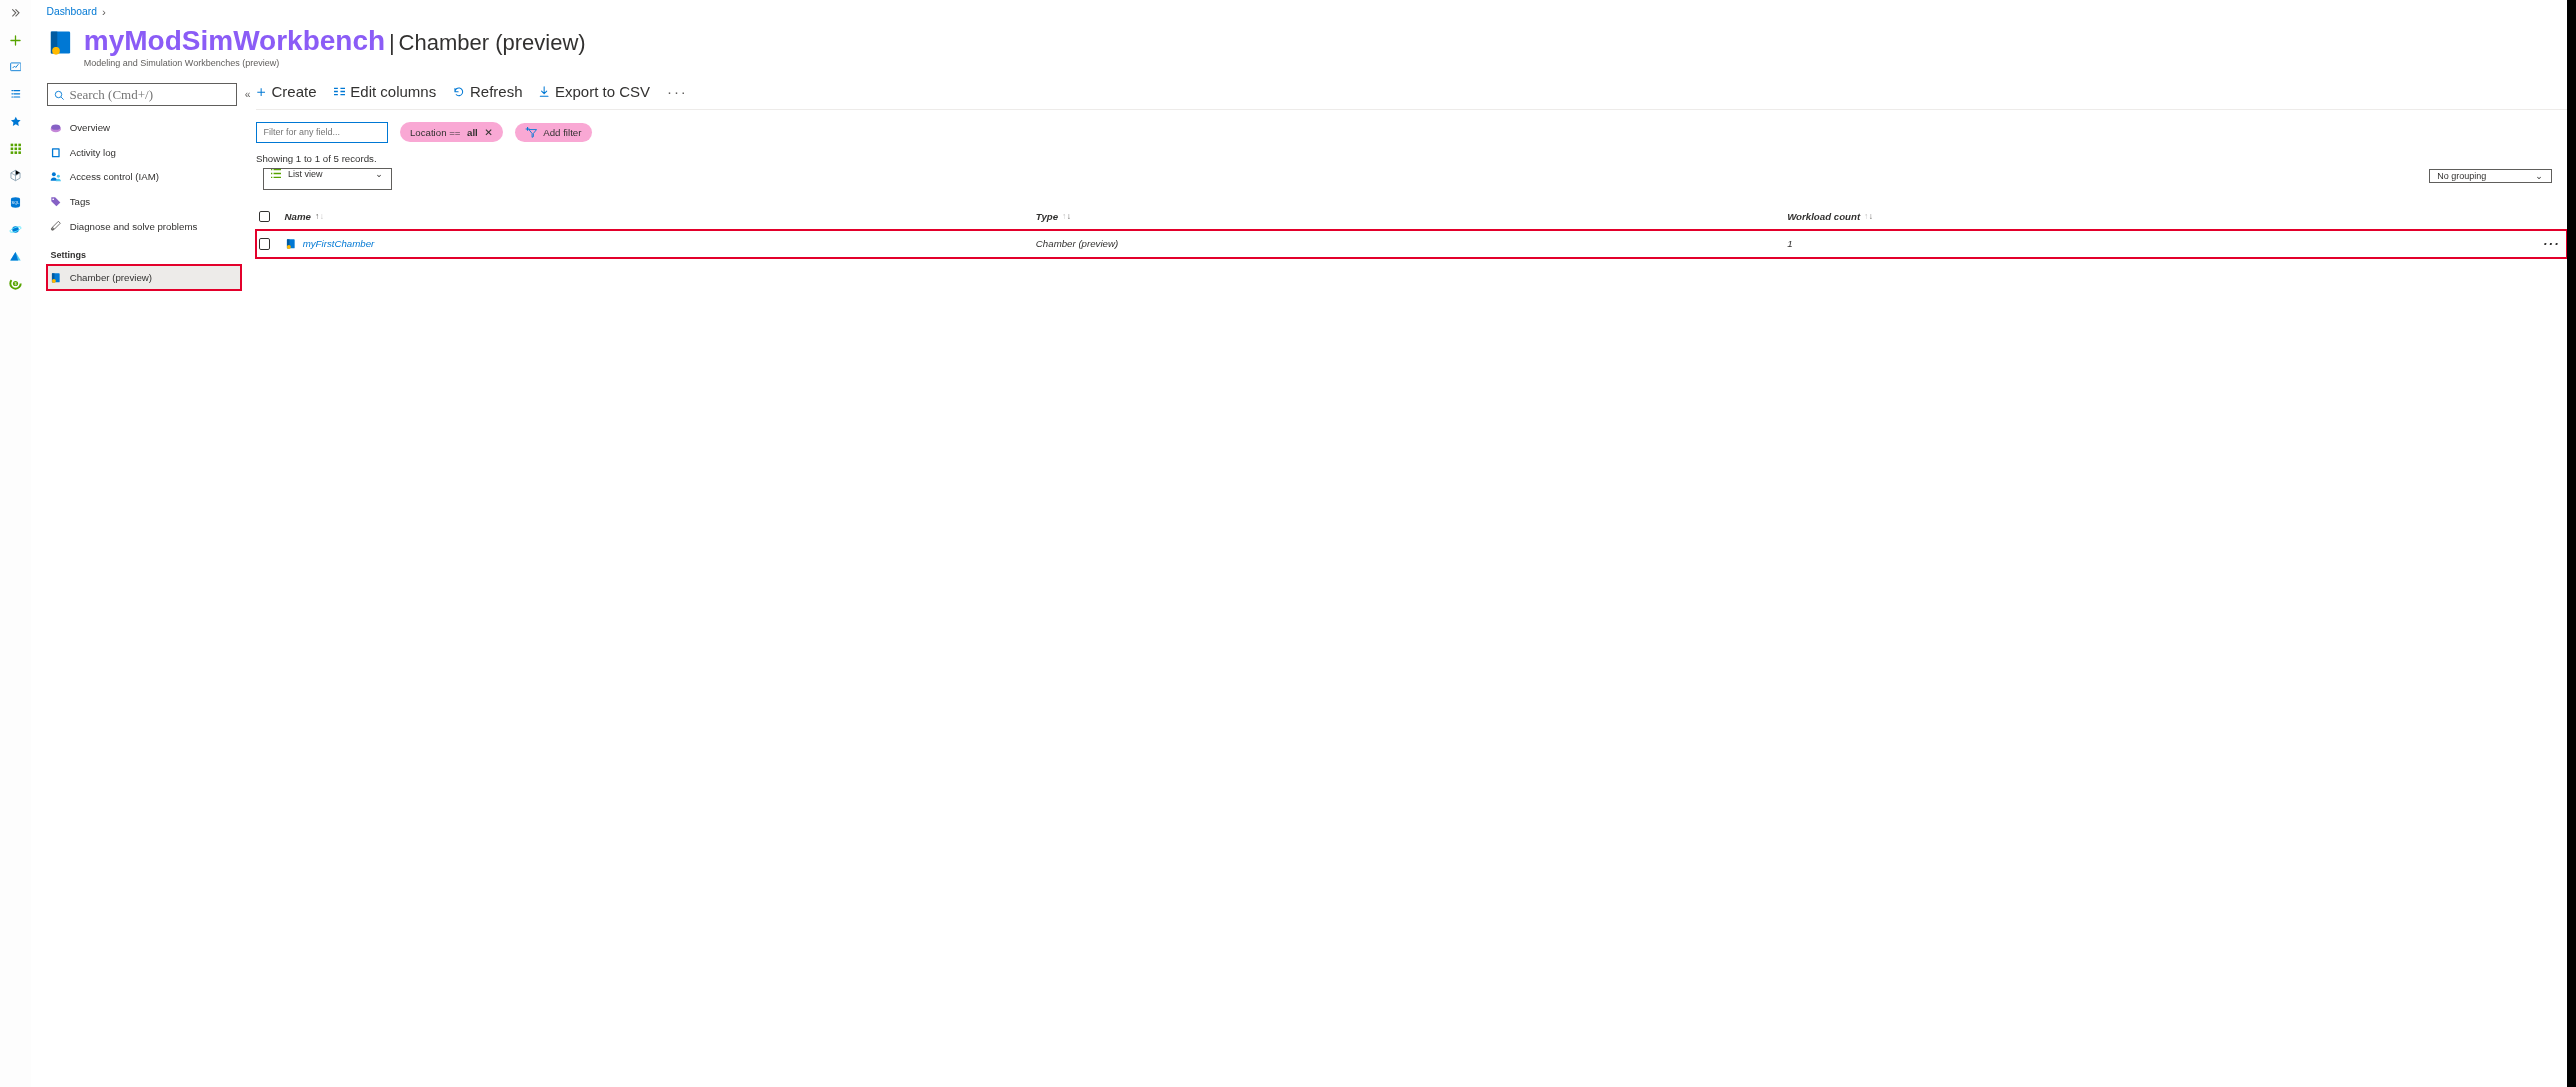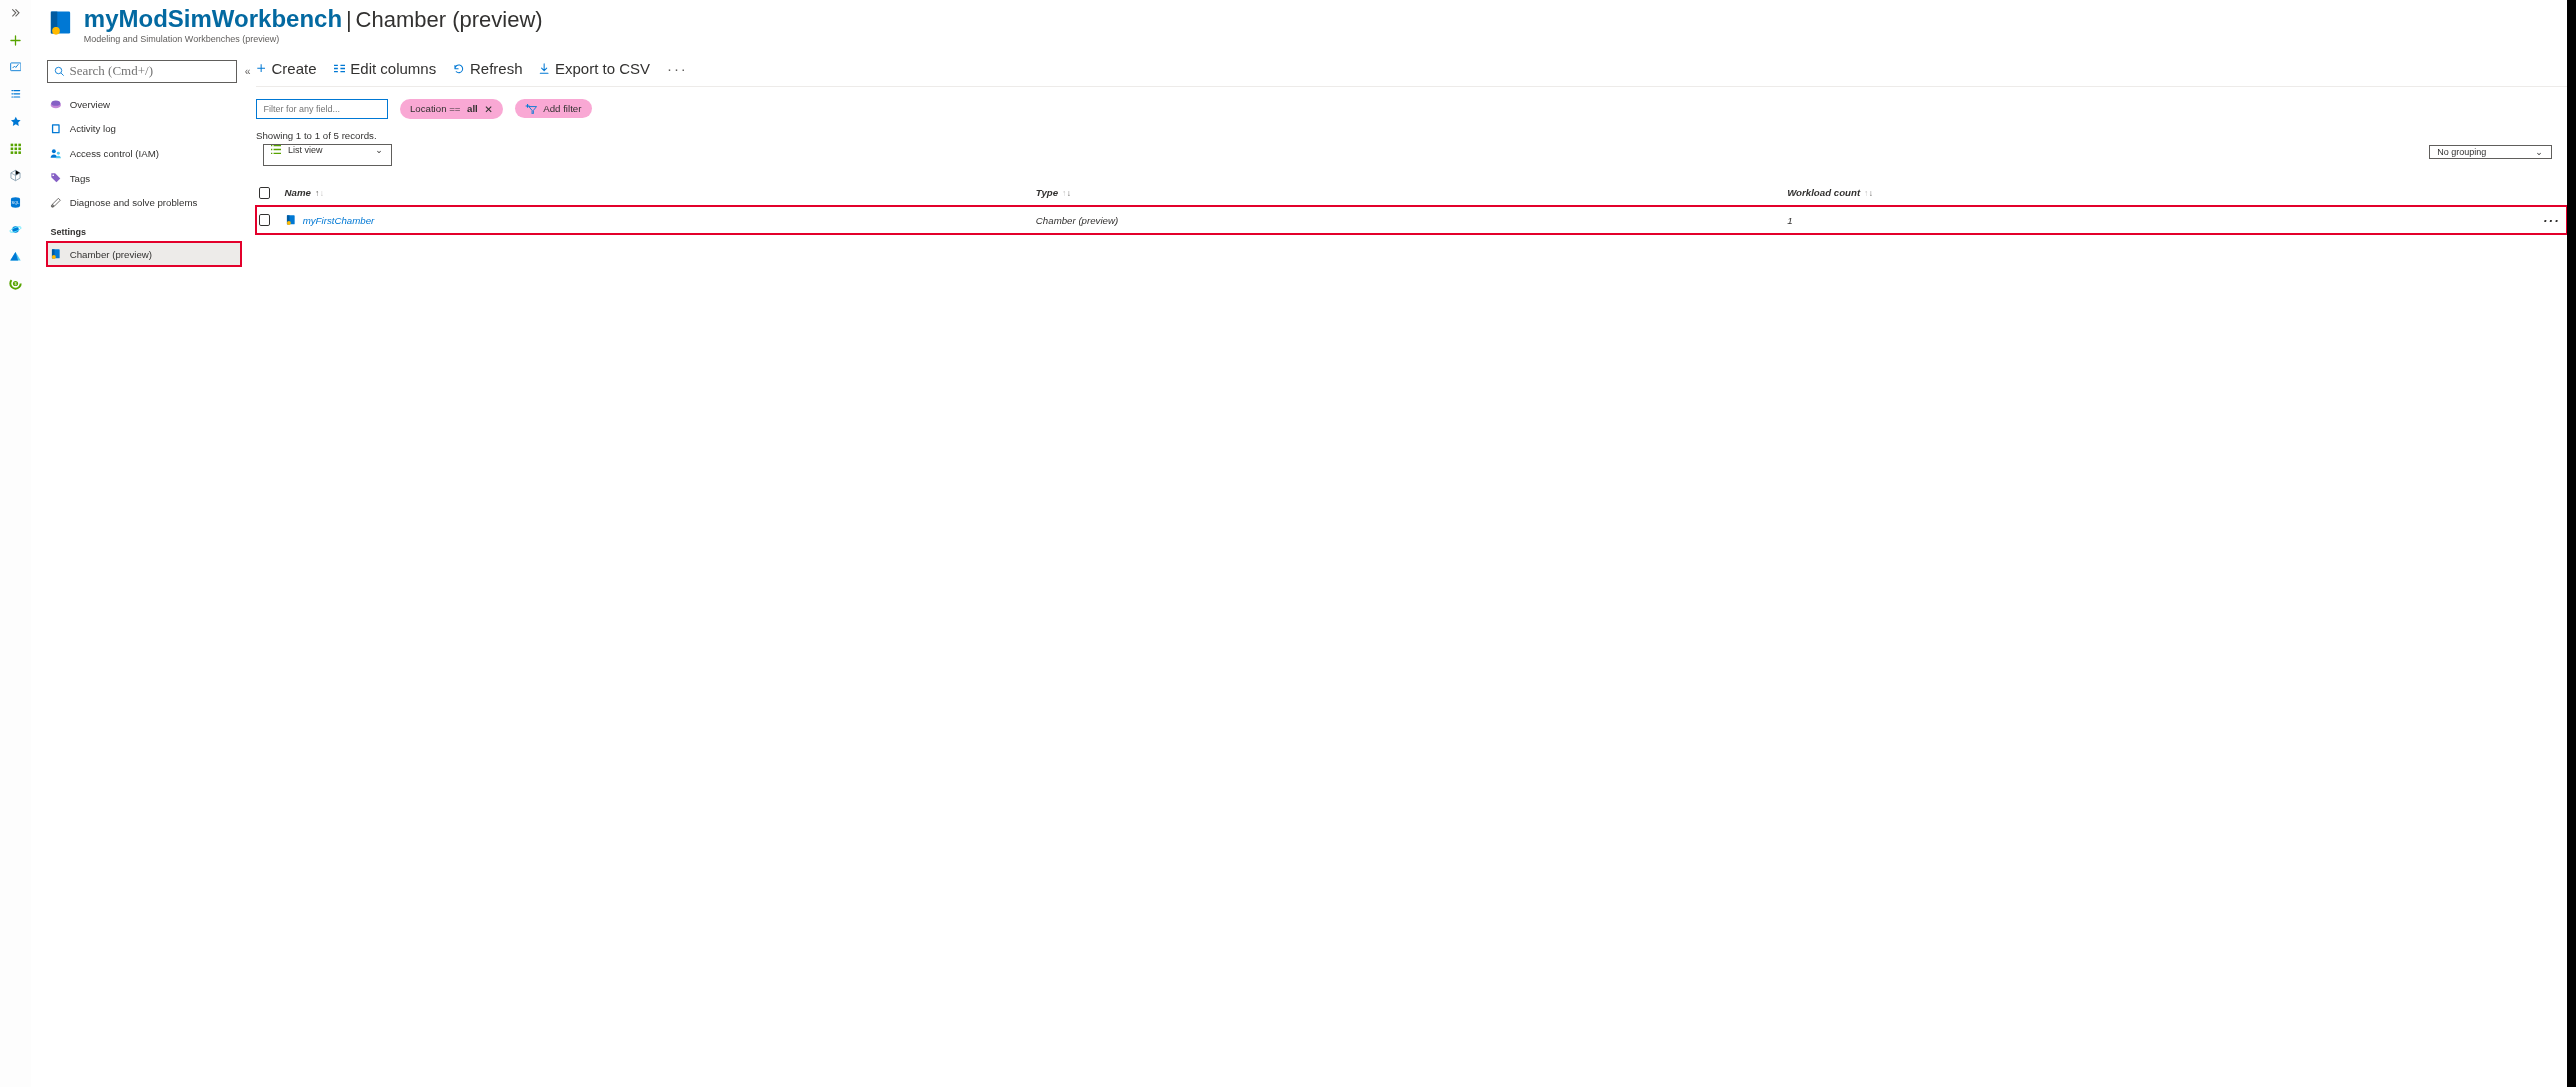--- a/index.html
+++ b/index.html
@@ -49,21 +49,21 @@
     align-items: center;
     gap: 5.2px;
     margin-bottom: 6.5px;
   }
   .breadcrumb-chevron { color: #605e5c; font-size: 11.6px; }
 
   
   .header { display: flex; gap: 10.3px; align-items: flex-start; margin-bottom: 15.5px; }
   .header-icon { width: 27px; height: 27px; margin-top: 3.9px; }
   .header-title-row { display: flex; align-items: baseline; gap: 3.9px; }
-  .header-title { font-size: 24px; font-weight: 600; color: #0369a1; }
+  .header-title { font-size: 28px; font-weight: 600; color: #8b5cf6; }
   .header-sep { font-size: 22px; font-weight: 300; color: #323130; }
   .header-section { font-size: 22px; font-weight: 300; color: #323130; }
   .header-subtitle { font-size: 9px; color: #605e5c; margin-top: 1.3px; }
 
   
   .body-row { display: flex; gap: 0; }
 
   
   .sidebar { width: 194px; flex-shrink: 0; }
   .search-row { display: flex; align-items: center; gap: 7.7px; margin-bottom: 9px; }
@@ -229,20 +229,24 @@
     <svg width="13" height="13" viewBox="0 0 20 20" style="font-size:14px">
         <circle cx="10" cy="10" r="8" fill="none" stroke="#57a300" stroke-width="3" stroke-dasharray="30 20"></circle>
         <circle cx="10" cy="10" r="4" fill="#57a300"></circle>
         <text x="10" y="12.5" font-size="6" fill="#fff" text-anchor="middle">$</text>
       </svg>
   </div>
 </div>
 
 <div class="main">
 
+  <div class="breadcrumb">
+    <span>Dashboard</span>
+    <span class="breadcrumb-chevron">›</span>
+  </div>
 
   <div class="header">
     <div class="header-icon">
       <svg width="27" height="27" viewBox="0 0 42 42">
           <rect x="6" y="4" width="30" height="34" rx="2" fill="#0078d4"></rect>
           <rect x="6" y="4" width="10" height="34" fill="#005ba1"></rect>
           <circle cx="14" cy="34" r="6" fill="#ffb900"></circle>
           <rect x="12" y="28" width="4" height="6" fill="#ffb900"></rect>
         </svg>
     </div>

